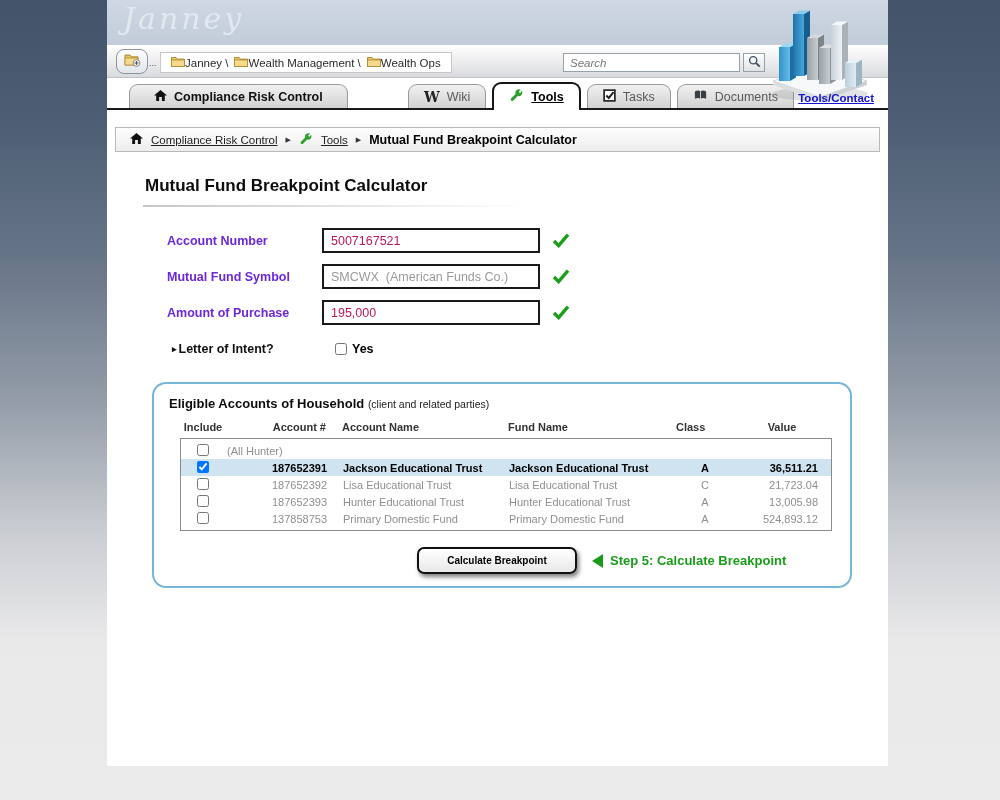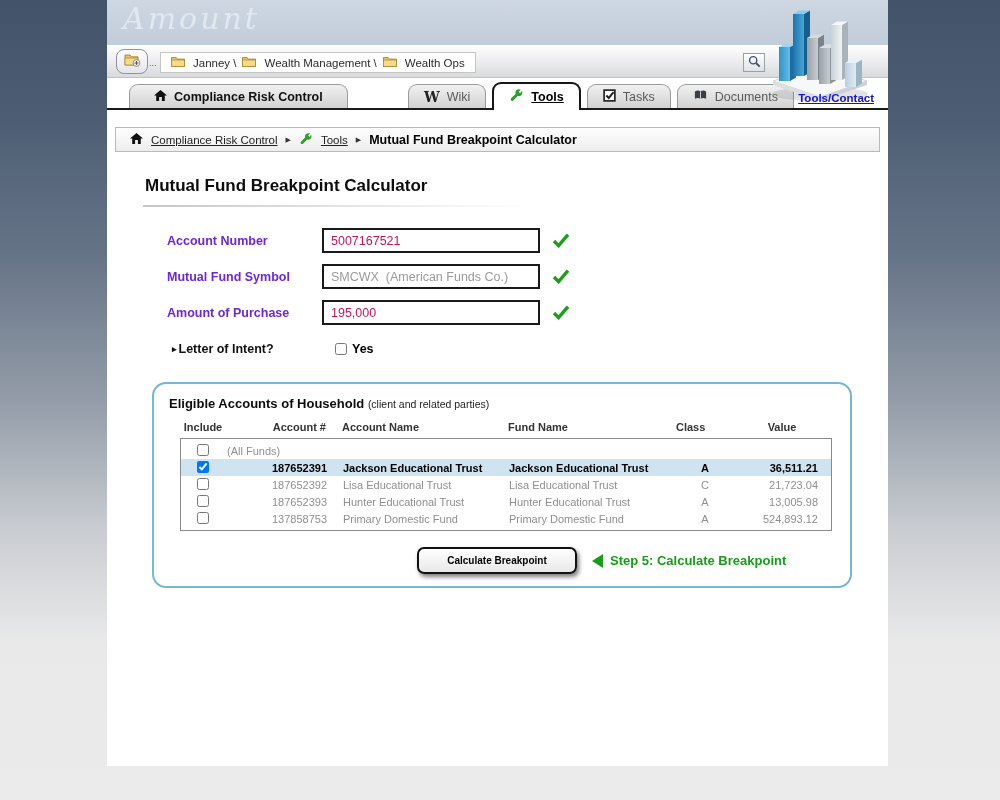--- a/index.html
+++ b/index.html
@@ -17,21 +17,21 @@
     font-size:30px;color:#e2e8f0;letter-spacing:3px;}
 
   
   .toolbar{position:absolute;left:0;top:45px;width:100%;height:33px;
     background:linear-gradient(180deg,#ffffff 0%,#ececee 55%,#d8dadd 100%);border-bottom:1px solid #c2c2c2;box-sizing:border-box;}
   .newdoc-btn{position:absolute;left:9px;top:4px;width:30px;height:23px;border:1px solid #8a93a0;
     border-radius:8px;background:linear-gradient(#fdfdfd,#e3e6ea);display:flex;align-items:center;justify-content:center;cursor:pointer;}
   .newdoc-dots{position:absolute;left:42px;top:13px;font-size:9px;color:#555;}
   .crumbbox{position:absolute;left:53px;top:7px;height:19px;background:#fff;border:1px solid #c6c6c6;
     display:flex;align-items:center;padding:0 10px;gap:6px;font-size:11.5px;color:#2b2b2b;}
-  .crumb{display:flex;align-items:center;gap:8px;cursor:pointer;}
+  .crumb{display:flex;align-items:center;gap:0;cursor:pointer;}
   .search-input{position:absolute;right:148px;top:8px;width:163px;height:13px;border:1px solid #98a0a8;
     font-style:italic;color:#9a9a9a;font-size:11.5px;padding:2px 6px;font-family:"Liberation Sans",sans-serif;}
   .search-btn{position:absolute;right:123px;top:8px;width:22px;height:19px;border:1px solid #98a0a8;
     background:linear-gradient(#ffffff,#dfe2e5);display:flex;align-items:center;justify-content:center;padding:0;cursor:pointer;}
 
   
   .chart-graphic{position:absolute;left:658px;top:1px;width:106px;height:102px;z-index:6;}
 
   
   .tabrow{position:absolute;left:0;top:78px;width:100%;height:32px;background:#fff;
@@ -104,21 +104,21 @@
     box-shadow:2px 3px 4px rgba(0,0,0,0.5);cursor:pointer;font-family:"Liberation Sans",sans-serif;}
   .step-hint{margin-left:15px;display:flex;align-items:center;gap:7px;color:#1a9c1a;font-weight:bold;font-size:13px;}
   .step-arrow{width:0;height:0;border-top:7px solid transparent;border-bottom:7px solid transparent;border-right:11px solid #1a9c1a;}
 </style>
 </head>
 <body>
 
 <div class="page">
 
   <div class="banner">
-    <div class="logo">Amount</div>
+    <div class="logo">Janney</div>
   </div>
 
   <div class="toolbar">
     <div class="newdoc-btn">
       <span>
         <svg width="17" height="14" viewBox="0 0 17 14">
             <path d="M1 2 h5 l1.4 1.8 H14 v8.2 H1z" fill="#edc35d" stroke="#9c7a1e" stroke-width="0.8"></path>
             <path d="M1 5 h13 v7 H1z" fill="#f6d98a" stroke="#9c7a1e" stroke-width="0.6"></path>
             <circle cx="12.5" cy="10" r="3.4" fill="#f2f2f2" stroke="#777" stroke-width="0.8"></circle>
             <path d="M12.5 8 v4 M10.5 10 h4" stroke="#555" stroke-width="1.1"></path>
@@ -142,20 +142,21 @@
         <span>Wealth Management \</span>
       </span>
       <span class="crumb">
         <span><svg width="14" height="11" viewBox="0 0 14 11">
               <path d="M.5 1.5 h4.6 l1.2 1.6 h7.2 v7.4 H.5z" fill="#edc35d" stroke="#9c7a1e" stroke-width="0.8"></path>
               <path d="M.5 4 h13 v6.5 H.5z" fill="#f6d98a" stroke="#9c7a1e" stroke-width="0.6"></path>
             </svg></span>
         <span>Wealth Ops</span>
       </span>
     </div>
+    <input class="search-input" type="text" placeholder="Search" style="">
     <button class="search-btn">
       <span><svg width="13" height="13" viewBox="0 0 14 14">
             <circle cx="5.6" cy="5.6" r="3.9" fill="none" stroke="#44506a" stroke-width="1.5"></circle>
             <line x1="8.6" y1="8.6" x2="12.6" y2="12.6" stroke="#44506a" stroke-width="2"></line>
           </svg></span>
     </button>
   </div>
 
   <div class="chart-graphic">
     <svg width="106" height="102" viewBox="0 0 106 102">
@@ -308,21 +309,21 @@
       <span class="h-inc">Include</span>
       <span class="h-acct">Account #</span>
       <span class="h-name">Account Name</span>
       <span class="h-fund">Fund Name</span>
       <span class="h-class">Class</span>
       <span class="h-val">Value</span>
     </div>
     <div class="tbl">
       <div class="trow">
         <span class="c-inc"><input type="checkbox" style=""></span>
-        <span class="allaccts-label">(All Funds)</span>
+        <span class="allaccts-label">(All Hunter)</span>
       </div>
       <div>
           <div class="trow selected">
             <span class="c-inc"><input type="checkbox" checked="" style=""></span>
             <span class="c-acct">187652391</span>
             <span class="c-name">Jackson Educational Trust</span>
             <span class="c-fund">Jackson Educational Trust</span>
             <span class="c-class">A</span>
             <span class="c-val">36,511.21</span>
           </div>

